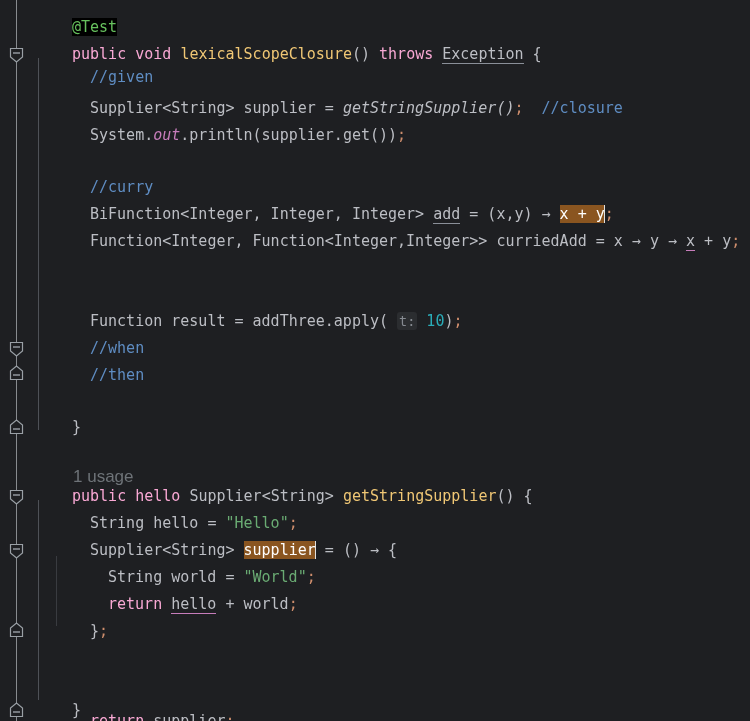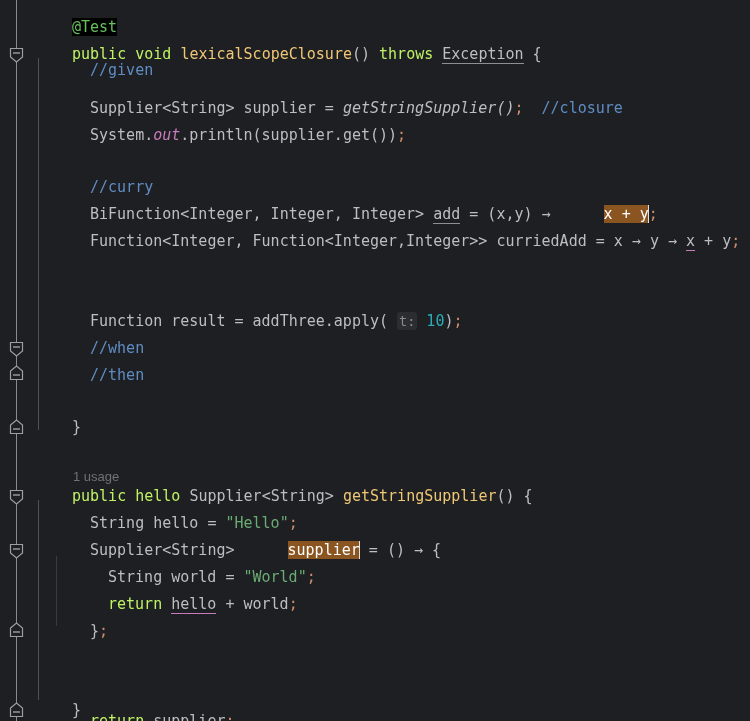--- a/index.html
+++ b/index.html
@@ -53,21 +53,21 @@
   }
   
   .guide {
     position: absolute;
     width: 1px;
     background: #393b40;
   }
   .guide.bright { background: #4e5157; }
 
   
-  .kw      { color: #bef264; }          
+  .kw      { color: #f9a8d4; }          
   .id      { color: #bcbec4; }
   .methdecl{ color: #f0c775; }
   .cmt     { color: #5f8dc3; }
   .str     { color: #6aab73; }
   .num     { color: #2aacb8; }
   .annot   { color: #67c15e; background: #000000; }
   .fielditalic { color: #c77dbb; font-style: italic; }
   .staticm { color: #bcbec4; font-style: italic; }
   .semi    { color: #cf8e6d; }
   .warnref {
@@ -90,33 +90,32 @@
     background-size: 4px 3px;
     background-repeat: repeat-x;
   }
   .purpleu {
     color: #bcbec4;
     border-bottom: 1.5px solid #c77dbb;
   }
   .hl {
     background: #8a5520;
     color: #ffffff;
-    margin-left: 44px;
   }
   .hl.caret { box-shadow: inset -1px 0 0 0 #e0e0e0; }
   .hint {
     color: #868a91;
     background: #2b2d30;
     border-radius: 3px;
     padding: 1px 2px;
     font-size: 13.5px;
   }
   .usage {
     color: #6e7378;
-    font-size: 13px;
+    font-size: 17px;
     font-family: "Liberation Sans", sans-serif;
   }
   .arrow { color: #bcbec4; }
 </style>
 </head>
 <body>
 
 <div id="app">
 
   <div id="gutter">
@@ -182,21 +181,21 @@
   <div id="code">
 
     <div class="guide bright" style="left:6px; top:58px; height:372px;"></div>
     <div class="guide bright" style="left:6px; top:500px; height:200px;"></div>
     <div class="guide" style="left:24px; top:556px; height:70px;"></div>
 
     <div class="line" style="top:14px; left:8px;"><span class="annot">@Test</span></div>
 
     <div class="line" style="top:41px; left:8px;"><span class="kw">public</span> <span class="kw">void</span> <span class="methdecl">lexicalScopeClosure</span><span class="id">()</span> <span class="kw">throws</span> <span class="warnref squig">Exception</span> <span class="id">{</span></div>
 
-    <div class="line" style="top:57px; left:26px;"><span class="cmt">//given</span></div>
+    <div class="line" style="top:64px; left:26px;"><span class="cmt">//given</span></div>
 
     <div class="line" style="top:95px; left:26px;"><span class="id">Supplier&lt;String&gt;</span> <span class="id">supplier</span> <span class="id">=</span> <span class="staticm">getStringSupplier()</span><span class="semi">;</span>  <span class="cmt">//closure</span></div>
 
     <div class="line" style="top:122px; left:26px;"><span class="id">System</span>.<span class="fielditalic">out</span>.<span class="id">println</span>(<span class="id">supplier</span>.<span class="id">get</span>())<span class="semi">;</span></div>
 
     <div class="line" style="top:174px; left:26px;"><span class="cmt">//curry</span></div>
 
     <div class="line" style="top:201px; left:26px;"><span class="id">BiFunction&lt;Integer, Integer, Integer&gt;</span> <span class="warnref squig">add</span> <span class="id">=</span> <span class="id">(x,y)</span> <span class="arrow">→</span> <span class="hl caret">x + y</span><span class="semi">;</span></div>
 
     <div class="line" style="top:228px; left:26px;"><span class="id">Function&lt;Integer, Function&lt;Integer,Integer&gt;&gt;</span> <span class="id">curriedAdd</span> <span class="id">=</span> x <span class="arrow">→</span> y <span class="arrow">→</span> <span class="purpleu">x</span> <span>+</span> y<span class="semi">;</span></div>

